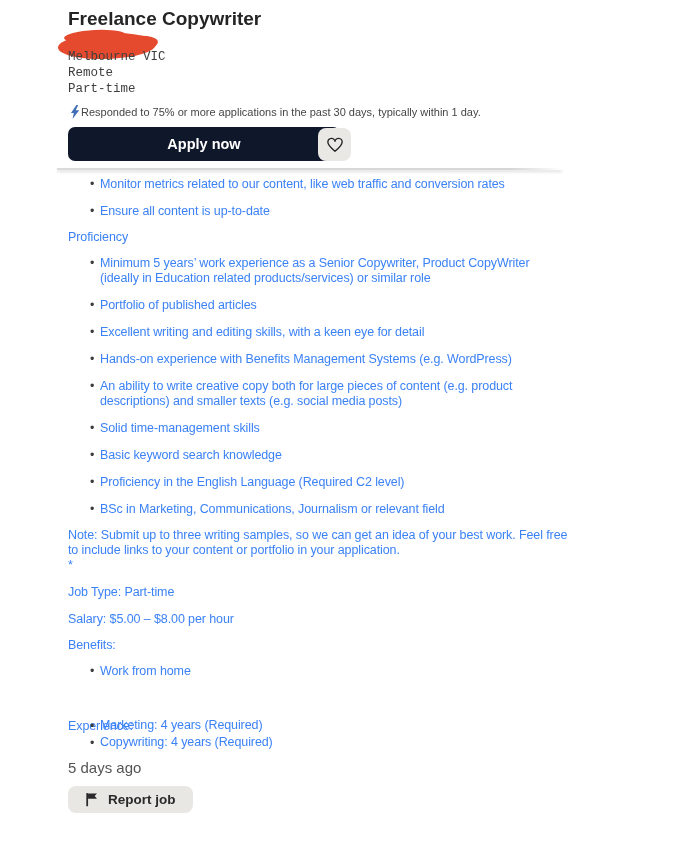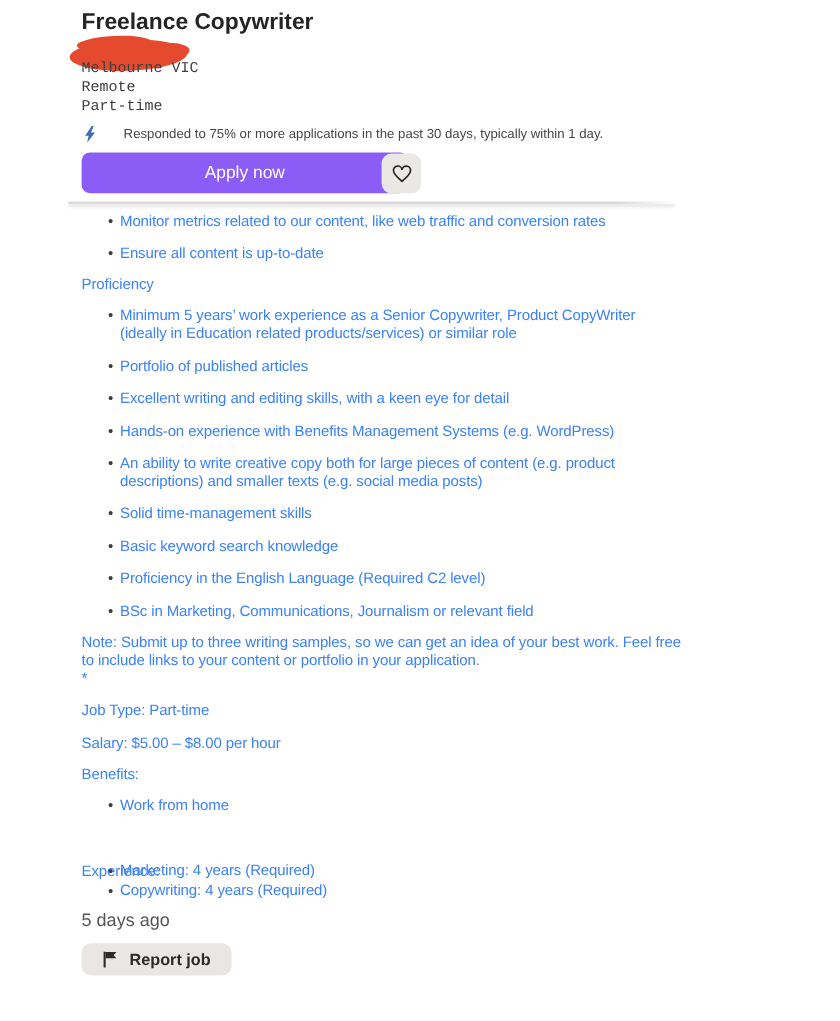--- a/index.html
+++ b/index.html
@@ -7,26 +7,26 @@
   body { font-family:"Liberation Sans", sans-serif; }
   .page { position:relative; width:700px; height:851px; background:#fff; overflow:hidden; }
 
   
   .job-title { position:absolute; left:68px; top:8px; font-size:19px; font-weight:700; color:#242424; }
   .scribble, .scribble2, .scribble3 { position:absolute; background:#e64a2e; border-radius:50%; }
   .scribble  { left:58px;  top:33px; width:98px; height:26px; transform:rotate(-2deg); }
   .scribble2 { left:118px; top:36px; width:40px; height:15px; transform:rotate(-5deg); }
   .scribble3 { left:64px;  top:30px; width:62px; height:13px; transform:rotate(-3deg); }
   .meta { position:absolute; left:68px; top:49px; font-size:12.5px; line-height:16px; color:#3e3e3e;font-family:Liberation Mono, monospace; }
-  .responded { position:absolute; left:69px; top:105px; display:flex; align-items:center; gap:22px;
+  .responded { position:absolute; left:69px; top:105px; display:flex; align-items:center; gap:0;
                font-size:11px; color:#454545; }
   .bolt-icon { display:inline-flex; width:12px; height:14px; }
-  .apply-btn { position:absolute; left:68px; top:127px; width:272px; height:34px; background:#8b5cf6;
+  .apply-btn { position:absolute; left:68px; top:127px; width:272px; height:34px; background:#0f172a;
                border:none; border-radius:7px; color:#ffffff; font-family:inherit; font-size:14.5px;
-               font-weight:400; cursor:pointer; display:flex; align-items:center; justify-content:center; }
+               font-weight:700; cursor:pointer; display:flex; align-items:center; justify-content:center; }
   .save-btn { position:absolute; left:318px; top:128px; width:33px; height:33px; background:#eae8e4;
               border:none; border-radius:8px; cursor:pointer; display:flex; align-items:center;
               justify-content:center; }
   .header-divider { position:absolute; left:57px; top:168px; width:505px; height:2px;
                     background:linear-gradient(to right, #dadada 0%, #d6d6d6 90%, rgba(214,214,214,0) 100%);
                     box-shadow:0 2px 3px rgba(0,0,0,0.15); }
 
   
   .blk { position:absolute; left:68px; width:500px; font-size:12.5px; line-height:15px;
          color:#3b82f6; letter-spacing:-0.1px; }

